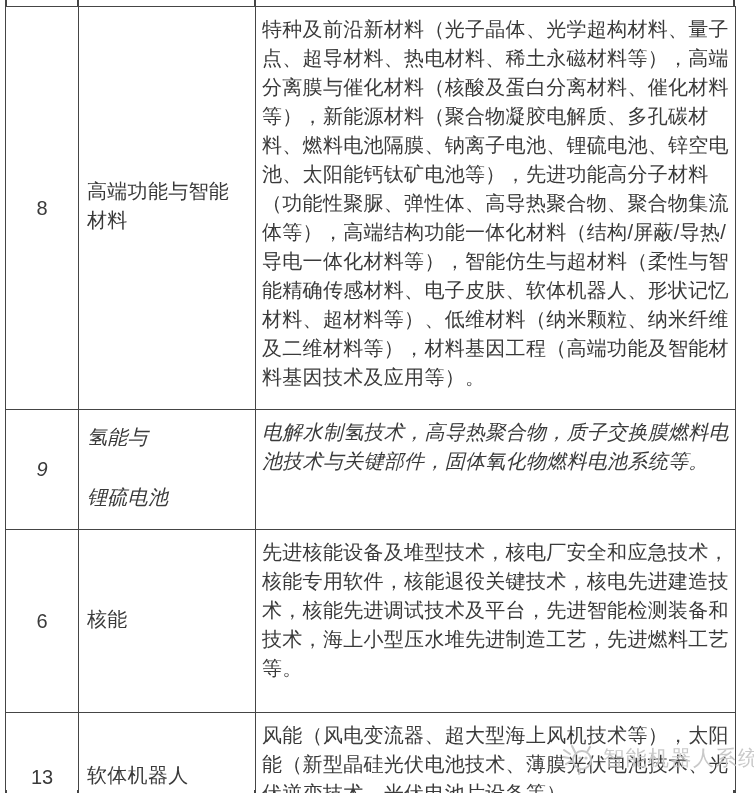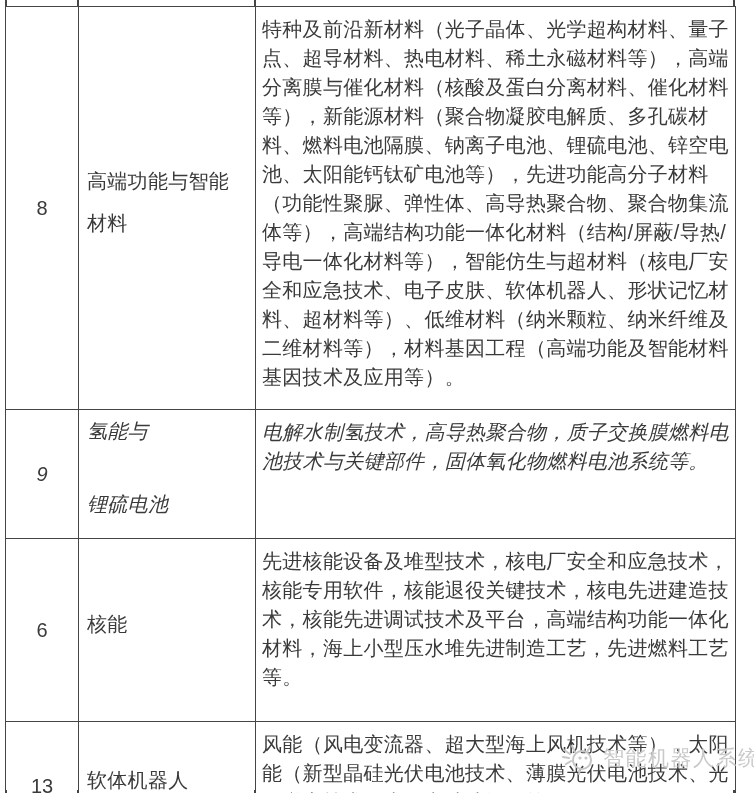--- a/index.html
+++ b/index.html
@@ -36,22 +36,22 @@
   tr.r9  td { height: 105px; font-style: italic; }
   tr.r10 td { height: 168px; }
   tr.r11 td { height: 114px; }
   td.num {
     text-align: center;
     vertical-align: middle;
     font-size: 20px;
   }
   td.cat {
     vertical-align: middle;
-    padding: 0 14px 13px 8px;
-    line-height: 42px;
+    padding: 0 14px 4px 8px;
+    line-height: 29px;
     letter-spacing: 0.3px;
   }
   .cat-gap { height: 31px; }
   td.desc {
     vertical-align: top;
     padding: 8px 6px 6px 6px;
     line-height: 29px;
     letter-spacing: 0.3px;
     word-break: break-all;
   }
@@ -96,21 +96,21 @@
     <tbody>
 
       <tr class="r8">
         <td class="num">
           <span>8</span>
         </td>
         <td class="cat">
           <div>高端功能与智能材料</div>
         </td>
         <td class="desc">
-          <div>特种及前沿新材料（光子晶体、光学超构材料、量子点、超导材料、热电材料、稀土永磁材料等），高端分离膜与催化材料（核酸及蛋白分离材料、催化材料等），新能源材料（聚合物凝胶电解质、多孔碳材料、燃料电池隔膜、钠离子电池、锂硫电池、锌空电池、太阳能钙钛矿电池等），先进功能高分子材料（功能性聚脲、弹性体、高导热聚合物、聚合物集流体等），高端结构功能一体化材料（结构/屏蔽/导热/导电一体化材料等），智能仿生与超材料（核电厂安全和应急技术、电子皮肤、软体机器人、形状记忆材料、超材料等）、低维材料（纳米颗粒、纳米纤维及二维材料等），材料基因工程（高端功能及智能材料基因技术及应用等）。</div>
+          <div>特种及前沿新材料（光子晶体、光学超构材料、量子点、超导材料、热电材料、稀土永磁材料等），高端分离膜与催化材料（核酸及蛋白分离材料、催化材料等），新能源材料（聚合物凝胶电解质、多孔碳材料、燃料电池隔膜、钠离子电池、锂硫电池、锌空电池、太阳能钙钛矿电池等），先进功能高分子材料（功能性聚脲、弹性体、高导热聚合物、聚合物集流体等），高端结构功能一体化材料（结构/屏蔽/导热/导电一体化材料等），智能仿生与超材料（柔性与智能精确传感材料、电子皮肤、软体机器人、形状记忆材料、超材料等）、低维材料（纳米颗粒、纳米纤维及二维材料等），材料基因工程（高端功能及智能材料基因技术及应用等）。</div>
         </td>
       </tr>
 
       <tr class="r9">
         <td class="num">
           <span>9</span>
         </td>
         <td class="cat">
           <div>氢能与</div>
           <div class="cat-gap"></div>
@@ -122,21 +122,21 @@
       </tr>
 
       <tr class="r10">
         <td class="num">
           <span>6</span>
         </td>
         <td class="cat">
           <div>核能</div>
         </td>
         <td class="desc">
-          <div>先进核能设备及堆型技术，核电厂安全和应急技术，核能专用软件，核能退役关键技术，核电先进建造技术，核能先进调试技术及平台，高端结构功能一体化材料，海上小型压水堆先进制造工艺，先进燃料工艺等。</div>
+          <div>先进核能设备及堆型技术，核电厂安全和应急技术，核能专用软件，核能退役关键技术，核电先进建造技术，核能先进调试技术及平台，先进智能检测装备和技术，海上小型压水堆先进制造工艺，先进燃料工艺等。</div>
         </td>
       </tr>
 
       <tr class="r11">
         <td class="num">
           <span>13</span>
         </td>
         <td class="cat">
           <div>软体机器人</div>
         </td>

